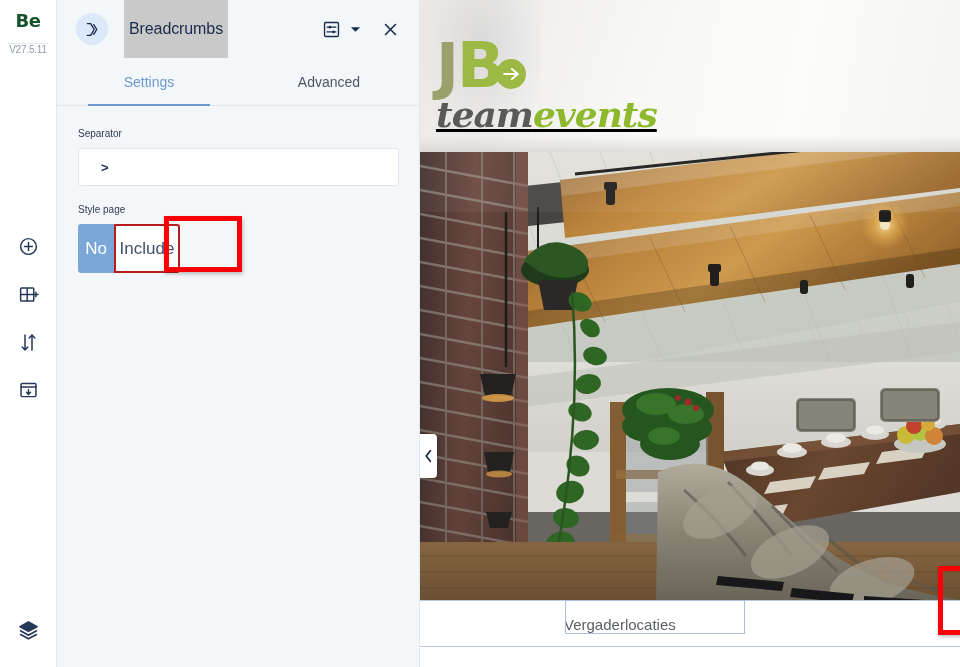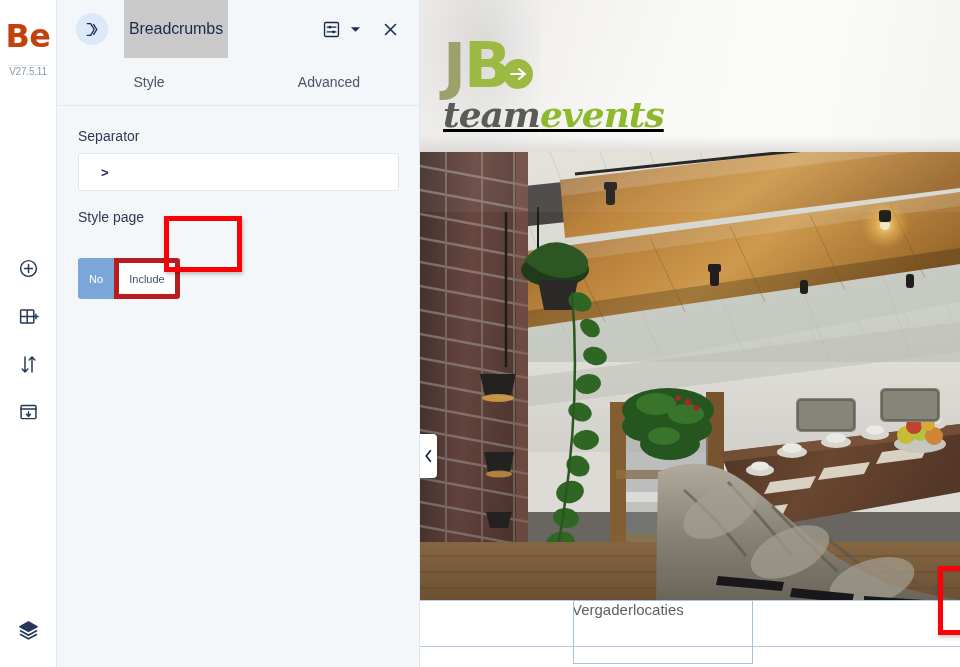--- a/index.html
+++ b/index.html
@@ -14,23 +14,23 @@
   
   .rail {
     width: 57px; height: 667px;
     background: #ffffff;
     border-right: 1px solid #e3e8ee;
     display: flex; flex-direction: column; align-items: center;
     flex: 0 0 57px;
     position: relative;
   }
   .rail-logo {
-    margin-top: 20px;
-    font-size: 32px; font-weight: bold;
-    color: #c2410c;
+    margin-top: 12px;
+    font-size: 18px; font-weight: bold;
+    color: #14532d;
     letter-spacing: -0.5px;
     font-family: "DejaVu Sans", sans-serif;
     line-height: 1;
   }
   .rail-sep { width: 40px; height: 1px; background: #e3e8ee; margin-top: 13px; }
   .rail-version {
     font-size: 10px; color: #8d99ab; letter-spacing: -0.2px;
   }
   .rail-tools {
     margin-top: 176px;
@@ -94,53 +94,52 @@
     position: relative;
   }
   .tab.active { color: #6b9bd2; }
   .tab.active::after {
     content: ""; position: absolute; left: 16%; right: 16%; bottom: -1px;
     height: 2px; background: #6b9bd2;
   }
 
   .panel-body { padding: 22px 21px 0 21px; }
   .field-label {
-    font-size: 14px; color: #2b3a52; margin-bottom: 9px;
+    font-size: 10px; color: #2b3a52; margin-bottom: 9px;
   }
   .text-input {
     width: 321px; height: 38px;
     background: #ffffff;
     border: 1px solid #e1e6ec;
     border-radius: 3px;
     font-size: 13px; color: #172b4d;
     padding: 0 22px;
     font-family: "Liberation Sans", sans-serif;
     display: flex; align-items: center;
     font-weight: bold;
   }
   .field-gap { height: 18px; }
 
   .toggle-group { display: flex; }
   .toggle-btn {
-    height: 41px;
+    height: 49px;
     display: flex; align-items: center; justify-content: center;
-    font-size: 11px; cursor: pointer;
+    font-size: 17px; cursor: pointer;
     border: 1px solid transparent;
-    margin-top: 24px;
   }
   .toggle-btn.on {
     background: #7aa7d8; color: #ffffff;
     width: 36px;
     border-radius: 3px 0 0 3px;
     font-weight: normal;
   }
   .toggle-btn.off {
     background: #ffffff; color: #42526e;
     width: 66px;
-    border: 5px solid #b91c1c;
+    border: 2px solid #b91c1c;
     border-radius: 0 3px 3px 0;
   }
 
   
   .preview {
     flex: 1 1 auto; height: 667px;
     position: relative; overflow: hidden;
     background: #ffffff;
   }
   .hero-band {
@@ -154,21 +153,21 @@
     content: "";
     position: absolute; left: -10px; top: -30px; width: 130px; height: 190px;
     background: radial-gradient(ellipse at 55% 40%, rgba(170,170,172,0.30) 0%, rgba(200,200,202,0.14) 48%, rgba(255,255,255,0) 72%);
   }
   .hero-band::after {
     content: "";
     position: absolute; left: 0; right: 0; bottom: 0; height: 16px;
     background: linear-gradient(180deg, rgba(225,222,219,0) 0%, rgba(205,200,194,0.55) 100%);
   }
   .brand {
-    position: absolute; left: 23px; top: 38px; z-index: 3;
+    position: absolute; left: 16px; top: 38px; z-index: 3;
   }
   .brand-top {
     display: flex; align-items: center; height: 56px;
   }
   .brand-jb {
     font-family: "DejaVu Sans", sans-serif;
     font-size: 62px; font-weight: bold; line-height: 1;
     letter-spacing: -2px;
   }
   .jb-j { color: #9aa16b; }
@@ -215,27 +214,26 @@
     position: absolute; left: 0; top: 600px; width: 540px; height: 67px;
     background: #ffffff;
   }
   .guide-line {
     position: absolute; left: 0; right: 0; height: 1px; background: #b9cbe4;
   }
   .guide-top { top: 0px; }
   .guide-bottom { top: 46px; }
   .crumb-box {
     position: absolute; left: 145px; top: 0px;
-    width: 180px; height: 64px;
+    width: 180px; height: 34px;
     border: 1px solid #a8c0e0;
     background: transparent;
-    display: flex; align-items: flex-start;
+    display: flex; align-items: flex-end;
     padding-left: 0px;
     overflow: hidden;
-    margin-left: 8px;
   }
   .crumb-text {
     font-size: 15px; color: #5a5f66;
     white-space: nowrap;
     margin-left: -2px;
   }
 
   
   .annot {
     position: absolute;
@@ -322,21 +320,21 @@
         </svg>
       </div>
       <div class="head-btn head-close">
         <svg width="17" height="17" viewBox="0 0 24 24" fill="none" stroke="currentColor" stroke-width="2.3" stroke-linecap="round">
           <path d="M5 5l14 14M19 5L5 19"></path>
         </svg>
       </div>
     </div>
 
     <div class="tabs">
-      <div class="tab">Style</div>
+      <div class="tab active">Settings</div>
       <div class="tab">Advanced</div>
     </div>
 
     <div class="panel-body">
       <div class="field-label">Separator</div>
       <div class="text-input">&gt;</div>
 
       <div class="field-gap"></div>
 
       <div class="field-label">Style page</div>

